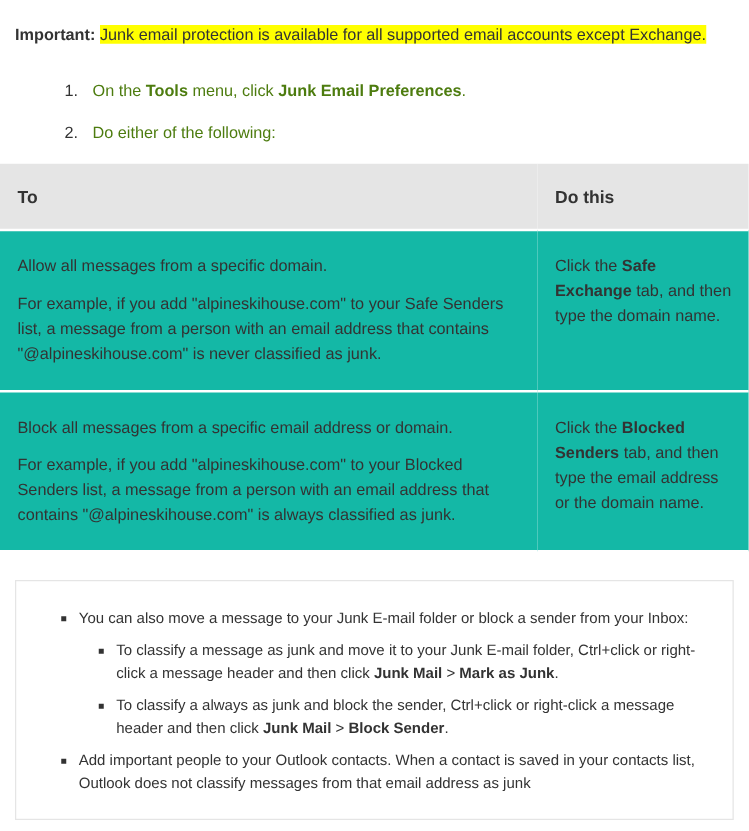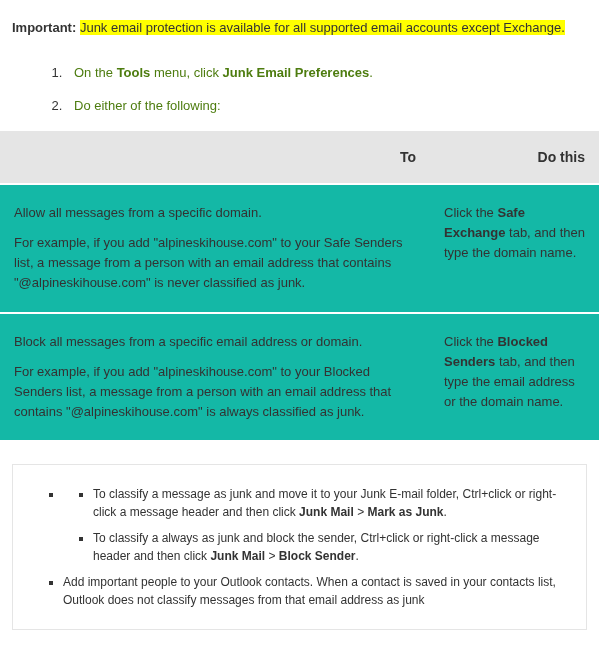--- a/index.html
+++ b/index.html
@@ -32,21 +32,21 @@
     }
     .steps li::marker { color: #333; }
     b { font-weight: bold; }
     table.junk {
       width: 100%;
       border-collapse: collapse;
       margin-top: 10px;
     }
     table.junk th {
       background: #e5e5e5;
-      text-align: right;
+      text-align: left;
       font-weight: bold;
       padding: 18px 14px;
       font-size: 14px;
       color: #333;
       border-bottom: 2px solid #fff;
     }
     table.junk td {
       background: #14b8a6;
       padding: 18px 14px;
       vertical-align: top;
@@ -111,20 +111,21 @@
       <td>
         <span>Click the </span><b>Blocked Senders</b><span> tab, and then type the email address or the domain name.</span>
       </td>
     </tr>
   </tbody>
 </table>
 
 <div class="tips-box">
   <ul>
     <li>
+      <span>You can also move a message to your Junk E-mail folder or block a sender from your Inbox:</span>
       <ul>
         <li>
           <span>To classify a message as junk and move it to your Junk E-mail folder, Ctrl+click or right-click a message header and then click </span><b>Junk Mail</b><span> &gt; </span><b>Mark as Junk</b><span>.</span>
         </li>
         <li>
           <span>To classify a always as junk and block the sender, Ctrl+click or right-click a message header and then click </span><b>Junk Mail</b><span> &gt; </span><b>Block Sender</b><span>.</span>
         </li>
       </ul>
     </li>
     <li>

